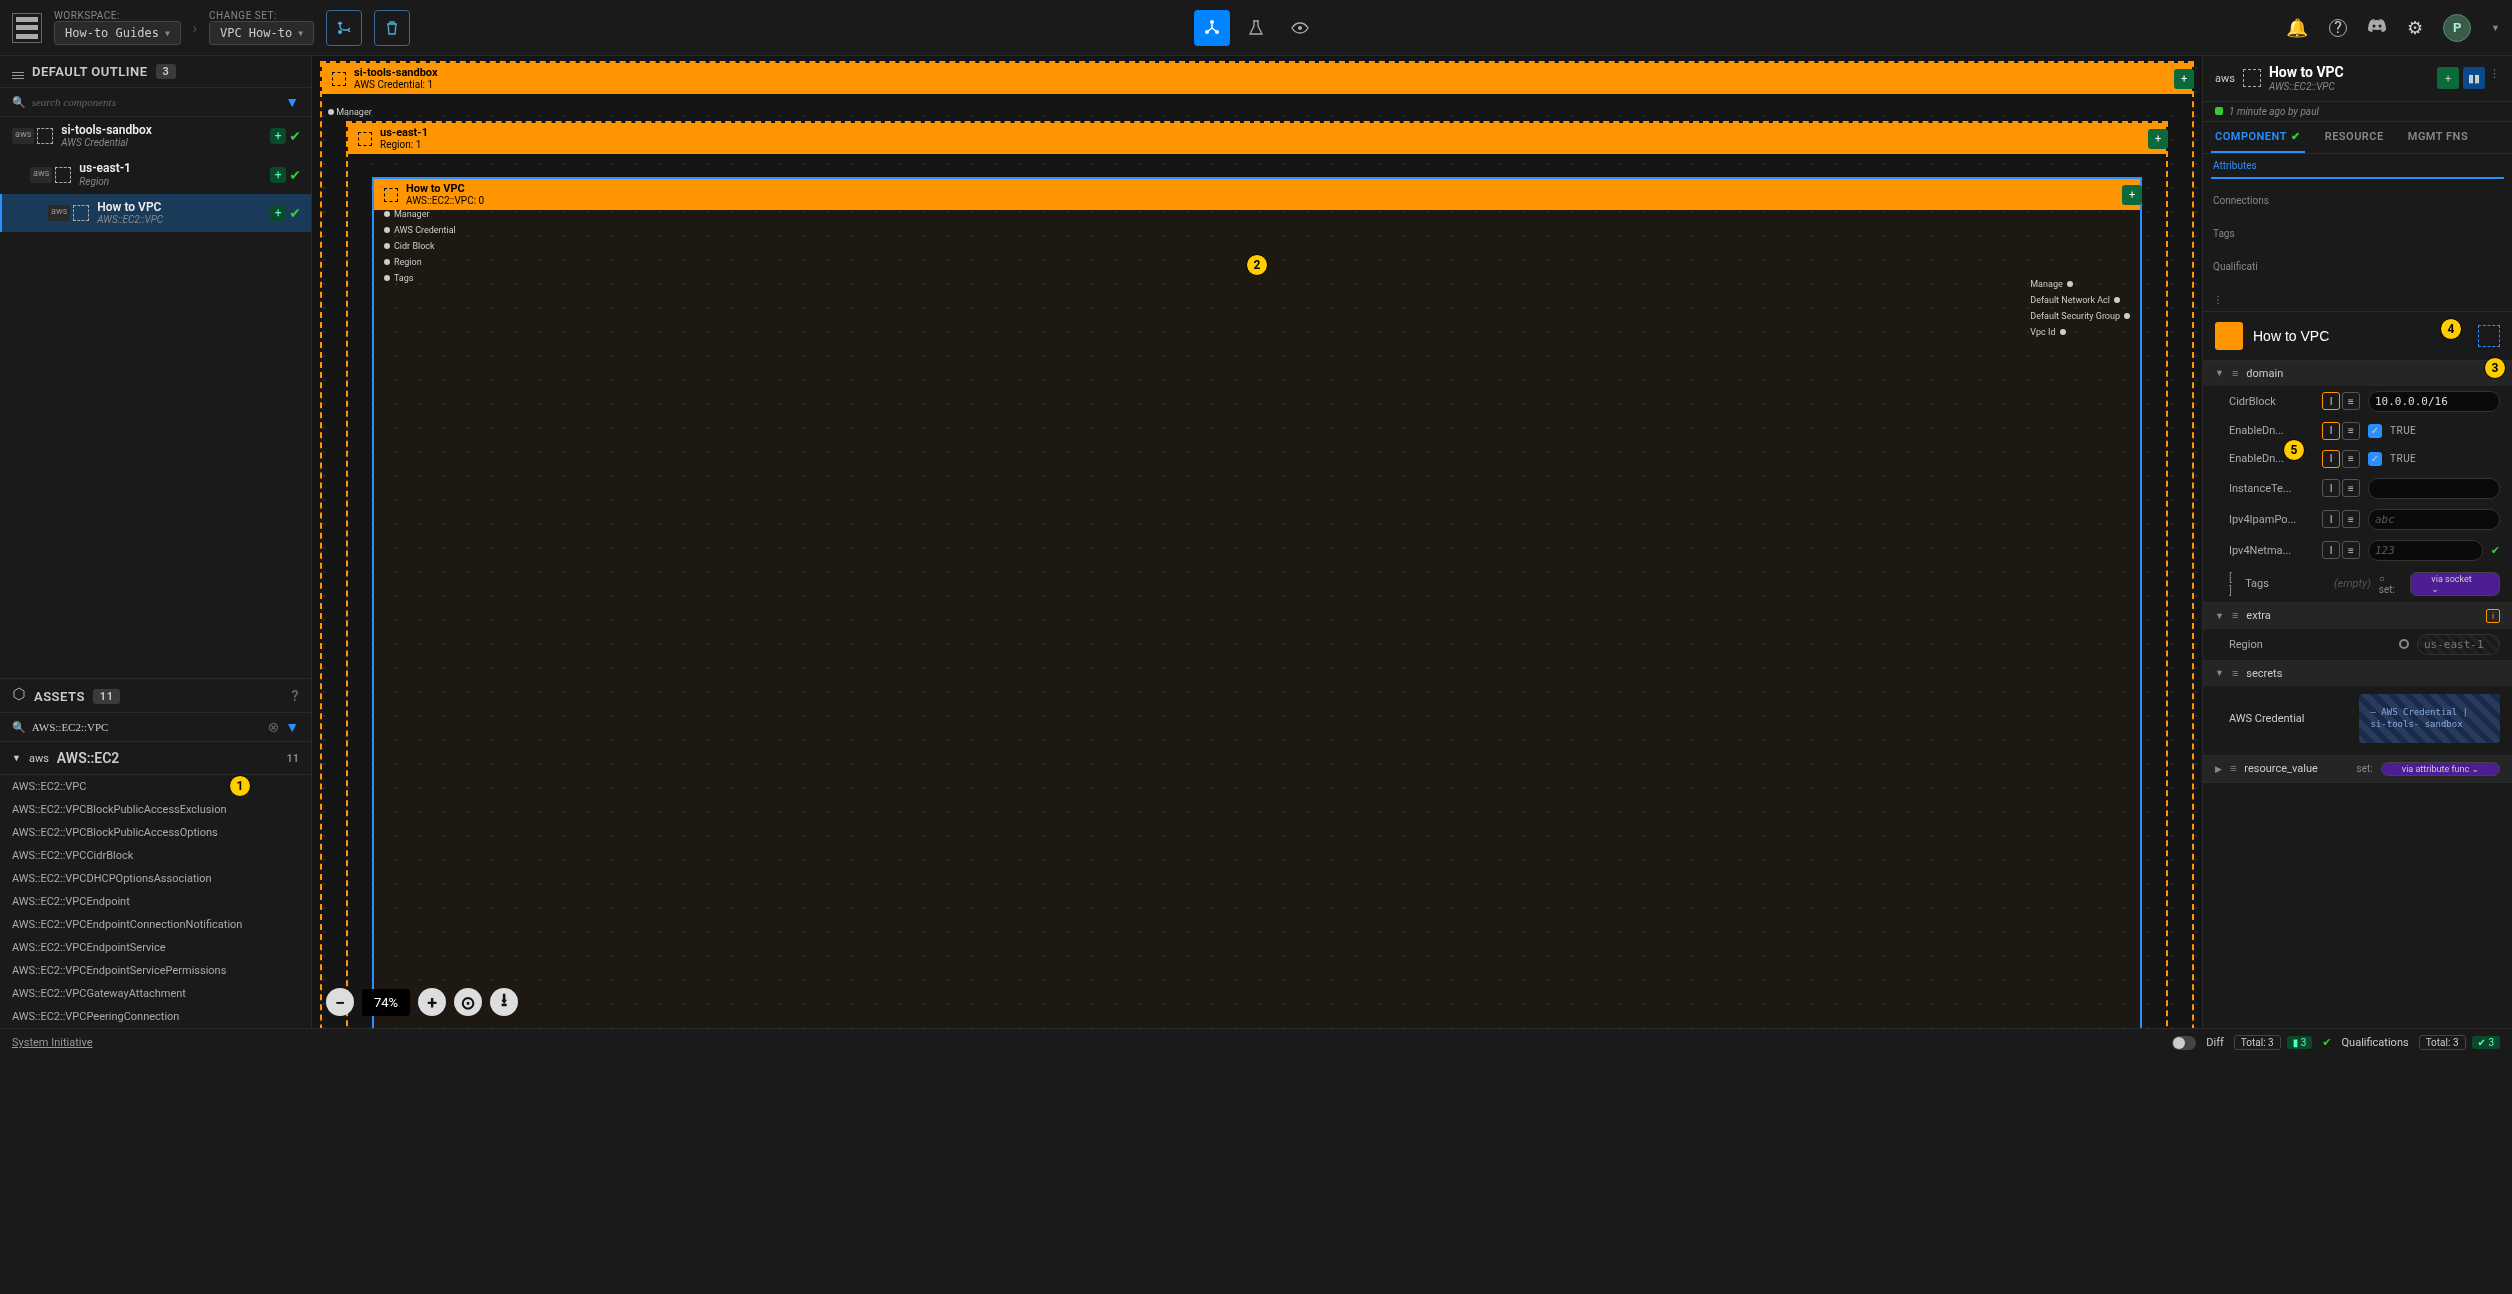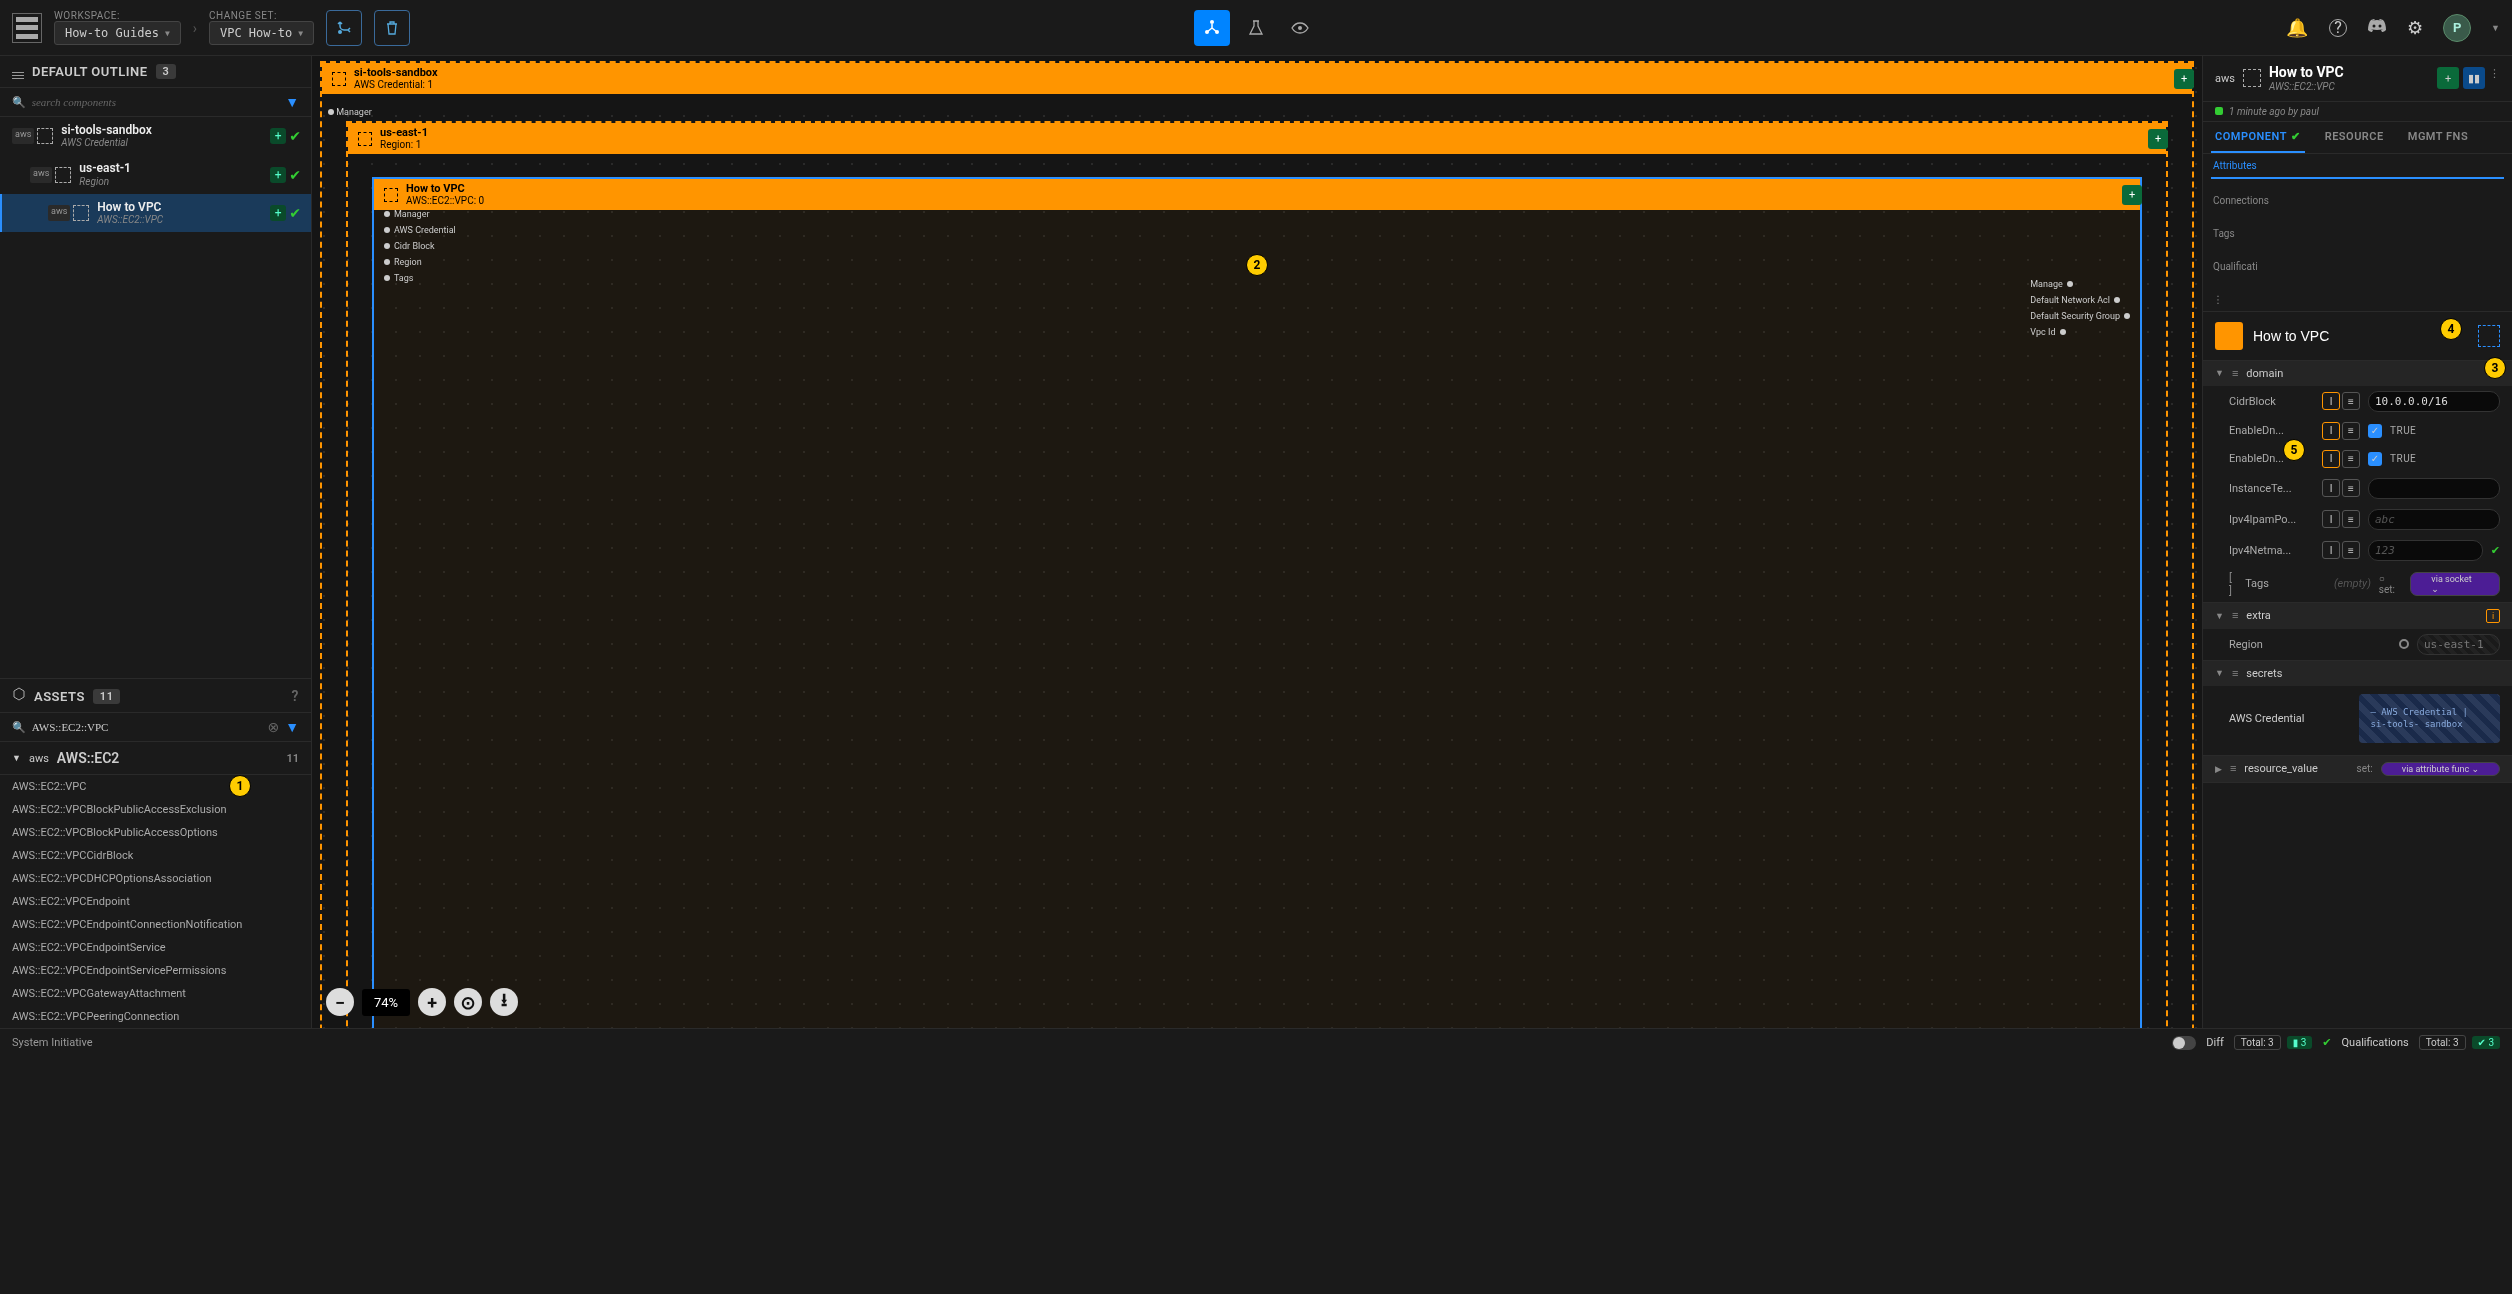--- a/index.html
+++ b/index.html
@@ -306,21 +306,21 @@
   border-radius: 4px; padding: 12px; font-size: 9px; color: #8ad;
   font-family: monospace; line-height: 1.4;
 }
 
 
 .status-bar {
   height: 28px; background: #1a1a1a; border-top: 1px solid #2a2a2a;
   display: flex; align-items: center; padding: 0 12px; gap: 12px;
   font-size: 11px;
 }
-.status-bar .brand { color: #999; }
+.status-bar .brand { color: #999; text-decoration: underline; }
 .status-bar .right { margin-left: auto; display: flex; align-items: center; gap: 10px; }
 .stat-group { display: flex; align-items: center; gap: 6px; }
 .stat-box {
   border: 1px solid #444; border-radius: 3px; padding: 1px 6px; font-size: 10px;
 }
 .stat-pill { background: #0a4a2a; color: #5fc; border-radius: 3px; padding: 1px 6px; font-size: 10px; }
 .diff-toggle {
   width: 24px; height: 14px; background: #444; border-radius: 8px;
   display: flex; align-items: center; padding: 1px; cursor: pointer;
 }

